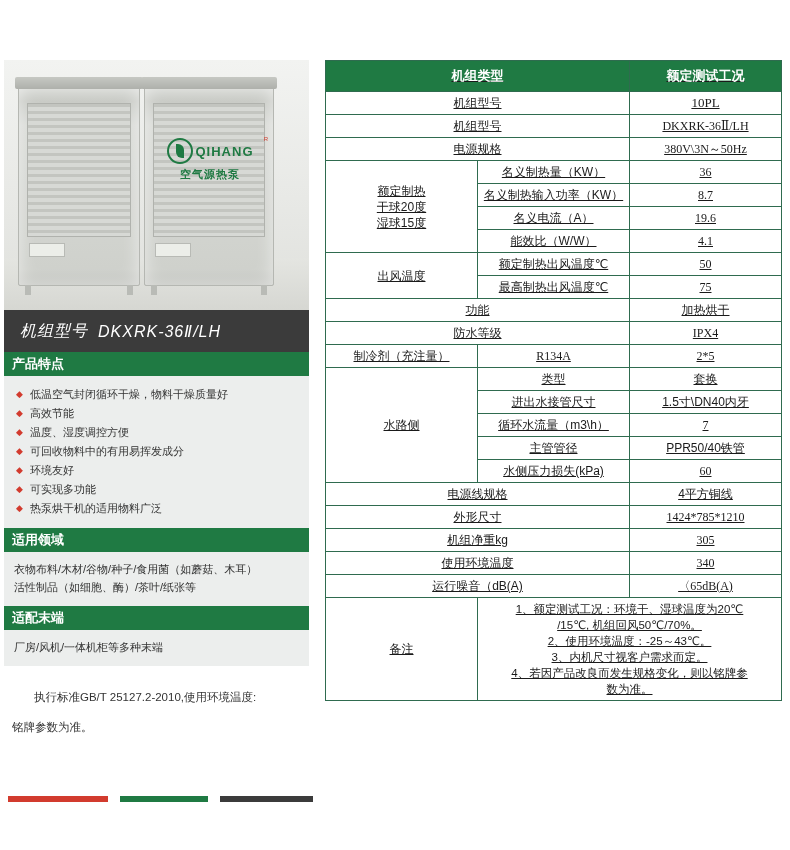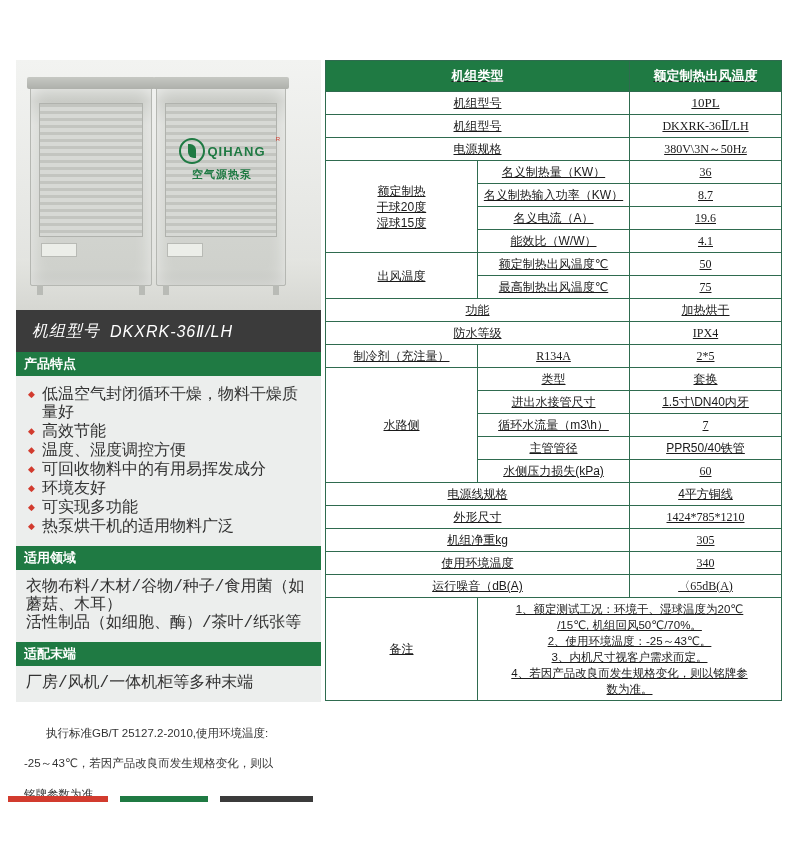--- a/index.html
+++ b/index.html
@@ -6,21 +6,21 @@
   body{
     width:790px;height:850px;
     background:#ffffff;
     font-family:"Liberation Sans","DejaVu Sans",sans-serif;
     color:#1a1a1a;
     overflow:hidden;
   }
   .page{position:relative;width:790px;height:850px;}
 
   
-  .left{position:absolute;left:16px;top:60px;width:305px;}
+  .left{position:absolute;left:4px;top:60px;width:305px;}
 
   .photo{
     position:relative;
     width:305px;height:250px;
     background:linear-gradient(180deg,#f2f3f1 0%,#e8e9e6 55%,#dfe0dc 100%);
     overflow:hidden;
   }
   .photo .ground{
     position:absolute;left:0;bottom:0;width:100%;height:52px;
     background:linear-gradient(180deg,#e4e5e1 0%,#d6d7d2 100%);
@@ -87,28 +87,28 @@
   .model-bar .mval{margin-left:10px;}
 
   .sec-head{
     width:305px;height:24px;line-height:24px;
     background:#1f7a43;color:#fff;font-size:13px;font-weight:bold;
     padding-left:8px;box-sizing:border-box;font-family:Liberation Serif, serif;
   }
   .sec-body{
     width:305px;background:#eceeed;box-sizing:border-box;
     padding:8px 10px 10px 10px;
-    font-size:16px;line-height:18px;color:#333;
+    font-size:11px;line-height:18px;color:#333;
   }
   .feat{list-style:none;margin:0;padding:0;}
   .feat li{position:relative;padding-left:16px;margin:1px 0;}
   .feat li:before{
     content:"\25C6";position:absolute;left:2px;top:0;color:#d23b2e;font-size:9px;
   }
-  .plain p{margin:0;font-family:Liberation Mono, monospace;}
+  .plain p{margin:0;}
 
   .note{
     width:305px;box-sizing:border-box;padding:10px 8px 0 8px;
     font-size:11.5px;line-height:19px;color:#333;
   }
   .note .ind{text-indent:22px;}
 
   .bars{position:absolute;left:8px;bottom:48px;width:305px;display:flex;}
   .bars div{height:6px;}
   .bars .b1{width:100px;background:#d23b2e;}
@@ -198,39 +198,38 @@
       <p>活性制品（如细胞、酶）/茶叶/纸张等</p>
     </div>
 
     <div class="sec-head">适配末端</div>
     <div class="sec-body plain">
       <p>厂房/风机/一体机柜等多种末端</p>
     </div>
 
     <div class="note">
       <p class="ind">执行标准GB/T 25127.2-2010,使用环境温度:</p>
-      <p>-25～43℃，若因产品改良而发生规格变化，则以</p>
       <p>铭牌参数为准。</p>
     </div>
   </div>
 
   <div class="bars">
     <div class="b1"></div>
     <div class="b2"></div>
     <div class="b3"></div>
     <div class="b4"></div>
     <div class="b5"></div>
   </div>
 
   <div class="right">
     <table class="spec">
       <tbody>
           <tr>
         <th colspan="2">机组类型</th>
-        <th>额定制热出风温度</th>
+        <th>额定测试工况</th>
       </tr>
 
       <tr>
         <td class="lbl mid" colspan="2">机组型号</td>
         <td class="val red lt">10PL</td>
       </tr>
       <tr>
         <td colspan="2">机组型号</td>
         <td class="val lt">DKXRK-36Ⅱ/LH</td>
       </tr>

